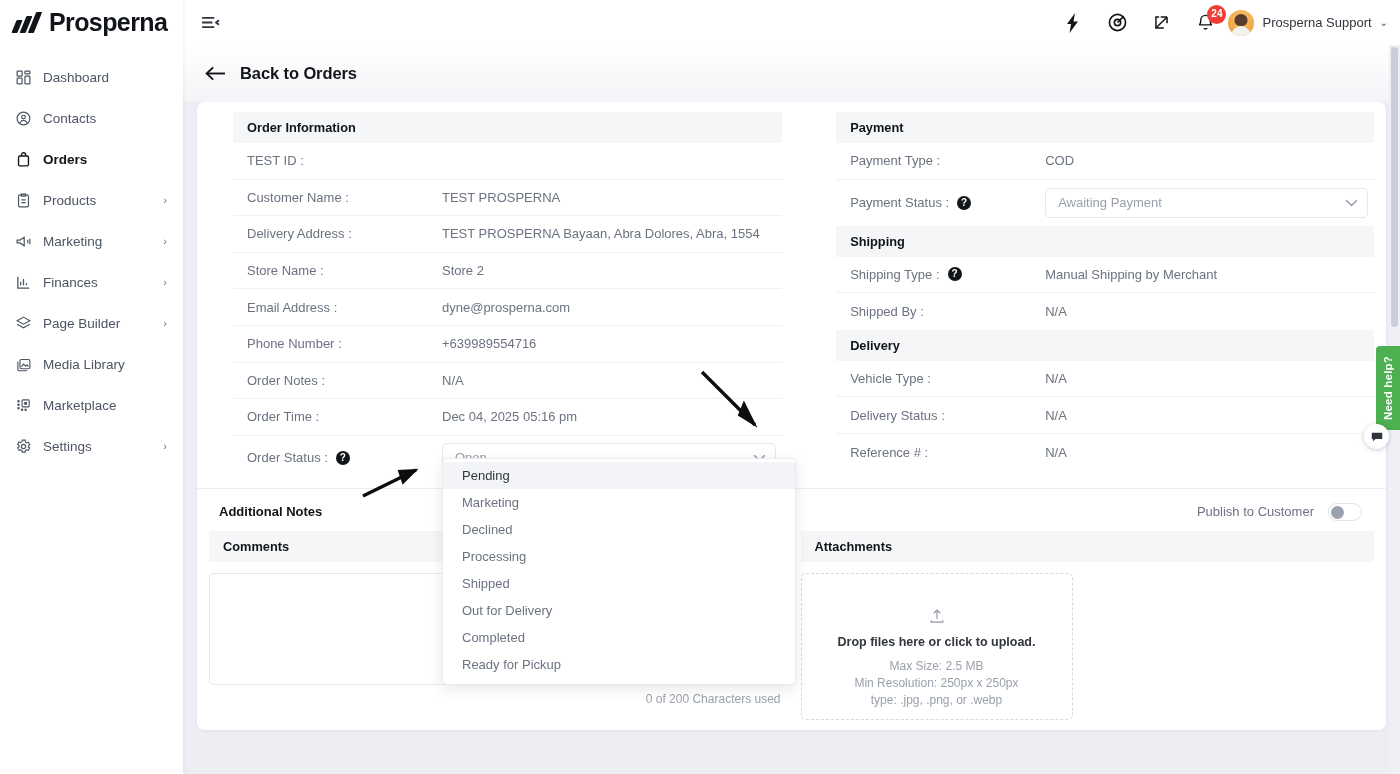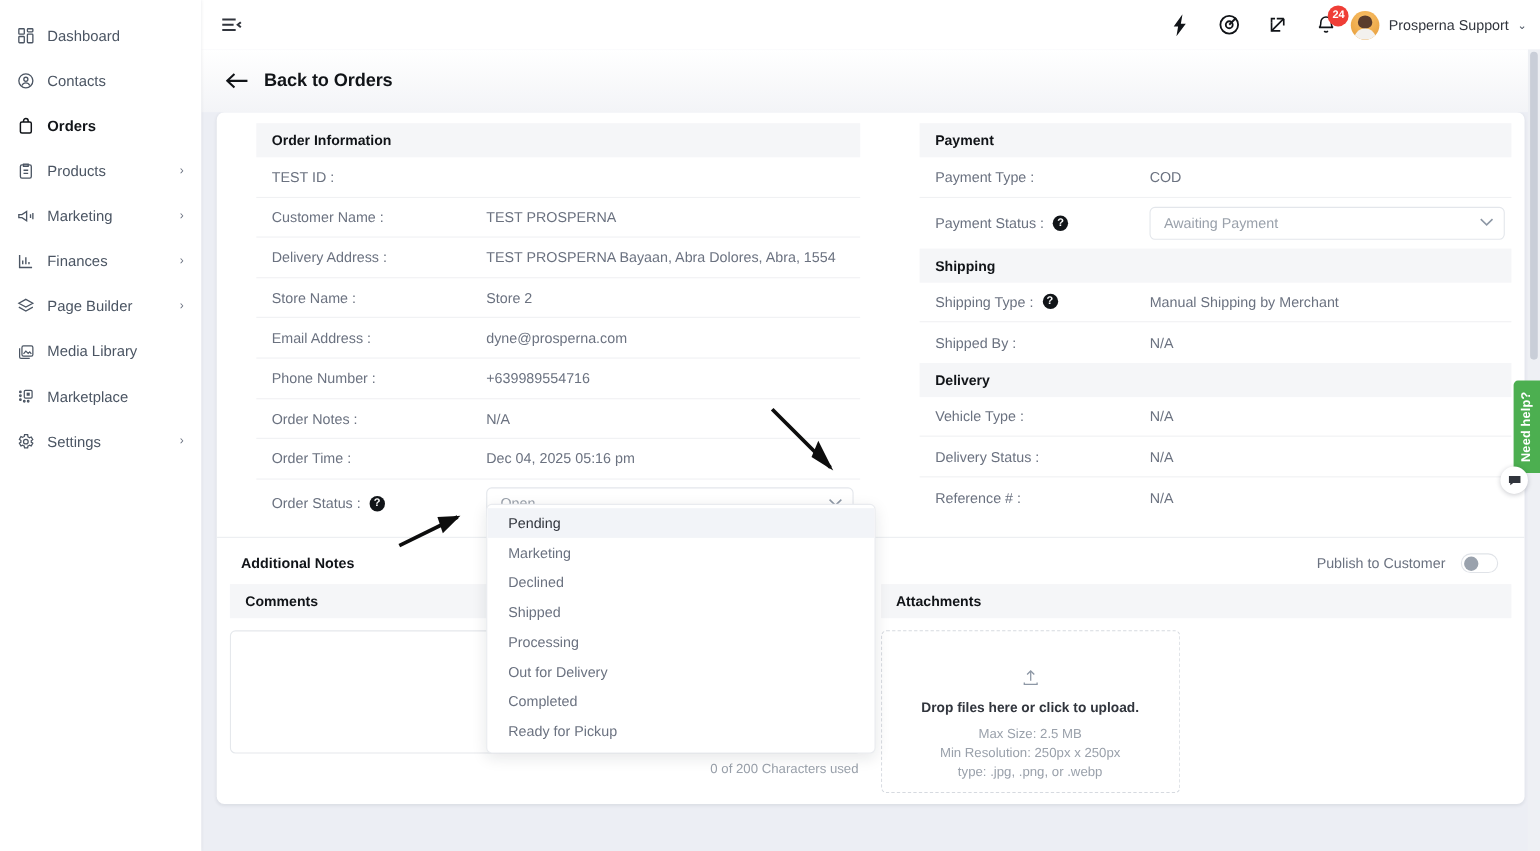--- a/index.html
+++ b/index.html
@@ -197,20 +197,28 @@
 
   
   .arrows { position: absolute; inset: 0; pointer-events: none; z-index: 70; }
 </style>
 </head>
 <body>
 
 <div class="app">
 
   <aside class="sidebar">
+    <div class="logo-wrap">
+      <span class="logo-mark">
+          <i></i>
+          <i></i>
+          <i></i>
+        </span>
+      <span class="logo-text">Prosperna</span>
+    </div>
     <nav class="nav">
 
       <div class="nav-item">
         <span class="nav-ico">
             <svg viewBox="0 0 24 24" fill="none" stroke="#4b5563" stroke-width="1.7">
               <rect x="3" y="3" width="7" height="7" rx="1"></rect>
               <rect x="14" y="3" width="7" height="4" rx="1"></rect>
               <rect x="14" y="10" width="7" height="11" rx="1"></rect>
               <rect x="3" y="13" width="7" height="8" rx="1"></rect>
             </svg>
@@ -436,22 +444,22 @@
                   <svg width="13" height="8" viewBox="0 0 14 9" fill="none" stroke="#8d97a5" stroke-width="1.6">
                       <path d="M1 1.4L7 7.2l6-5.8"></path>
                     </svg>
                 </span>
               </span>
 
               <div class="dropdown" style="left:209px;">
                 <div class="dd-item hi">Pending</div>
                 <div class="dd-item">Marketing</div>
                 <div class="dd-item">Declined</div>
+                <div class="dd-item">Processing</div>
                 <div class="dd-item">Shipped</div>
-                <div class="dd-item">Processing</div>
                 <div class="dd-item">Out for Delivery</div>
                 <div class="dd-item">Completed</div>
                 <div class="dd-item">Ready for Pickup</div>
               </div>
             </div>
           </div>
 
           <div class="col col-right">
 
             <div class="panel-head">Payment</div>

